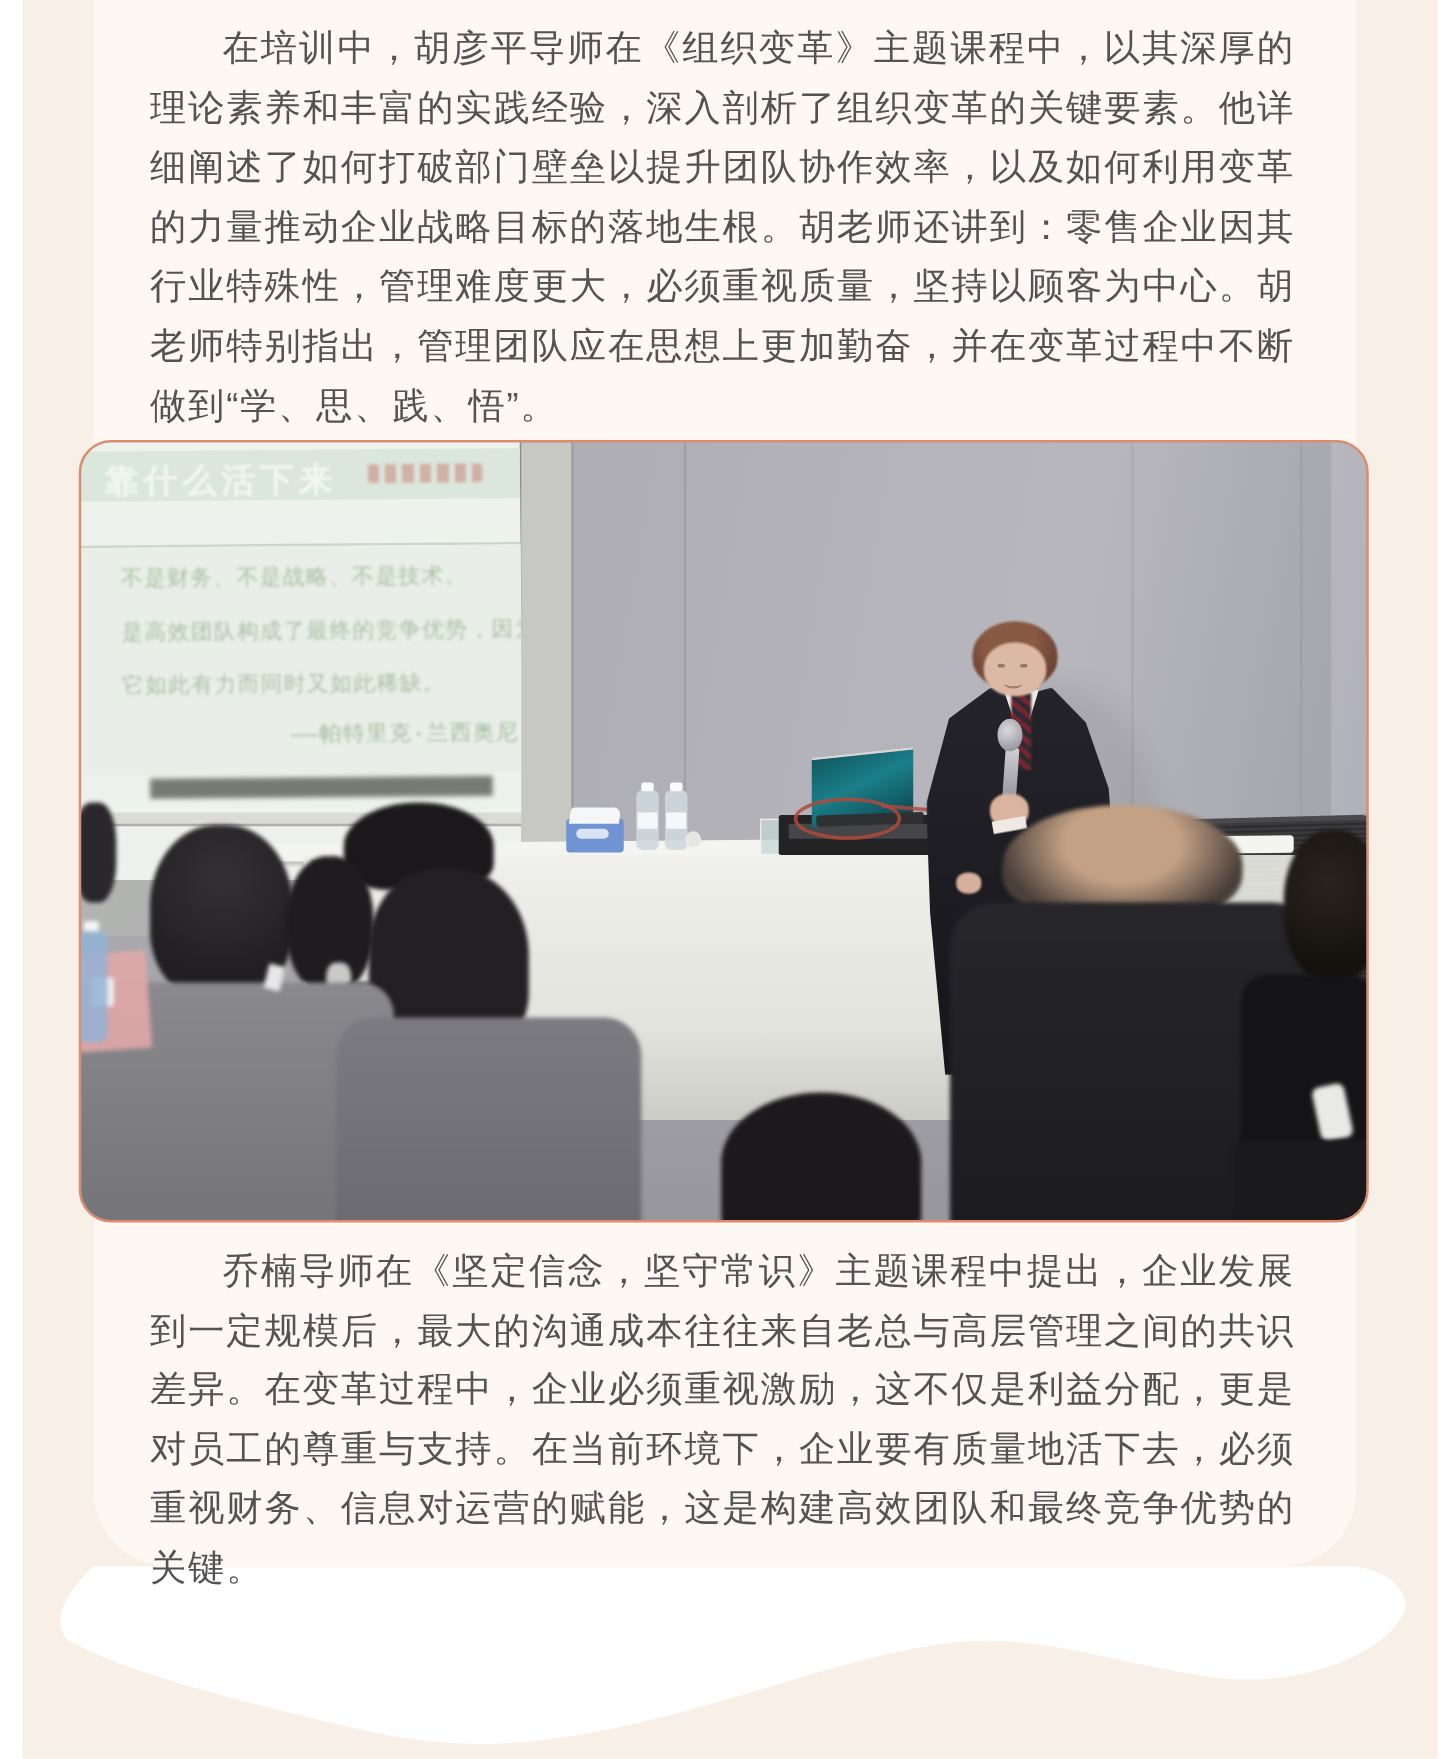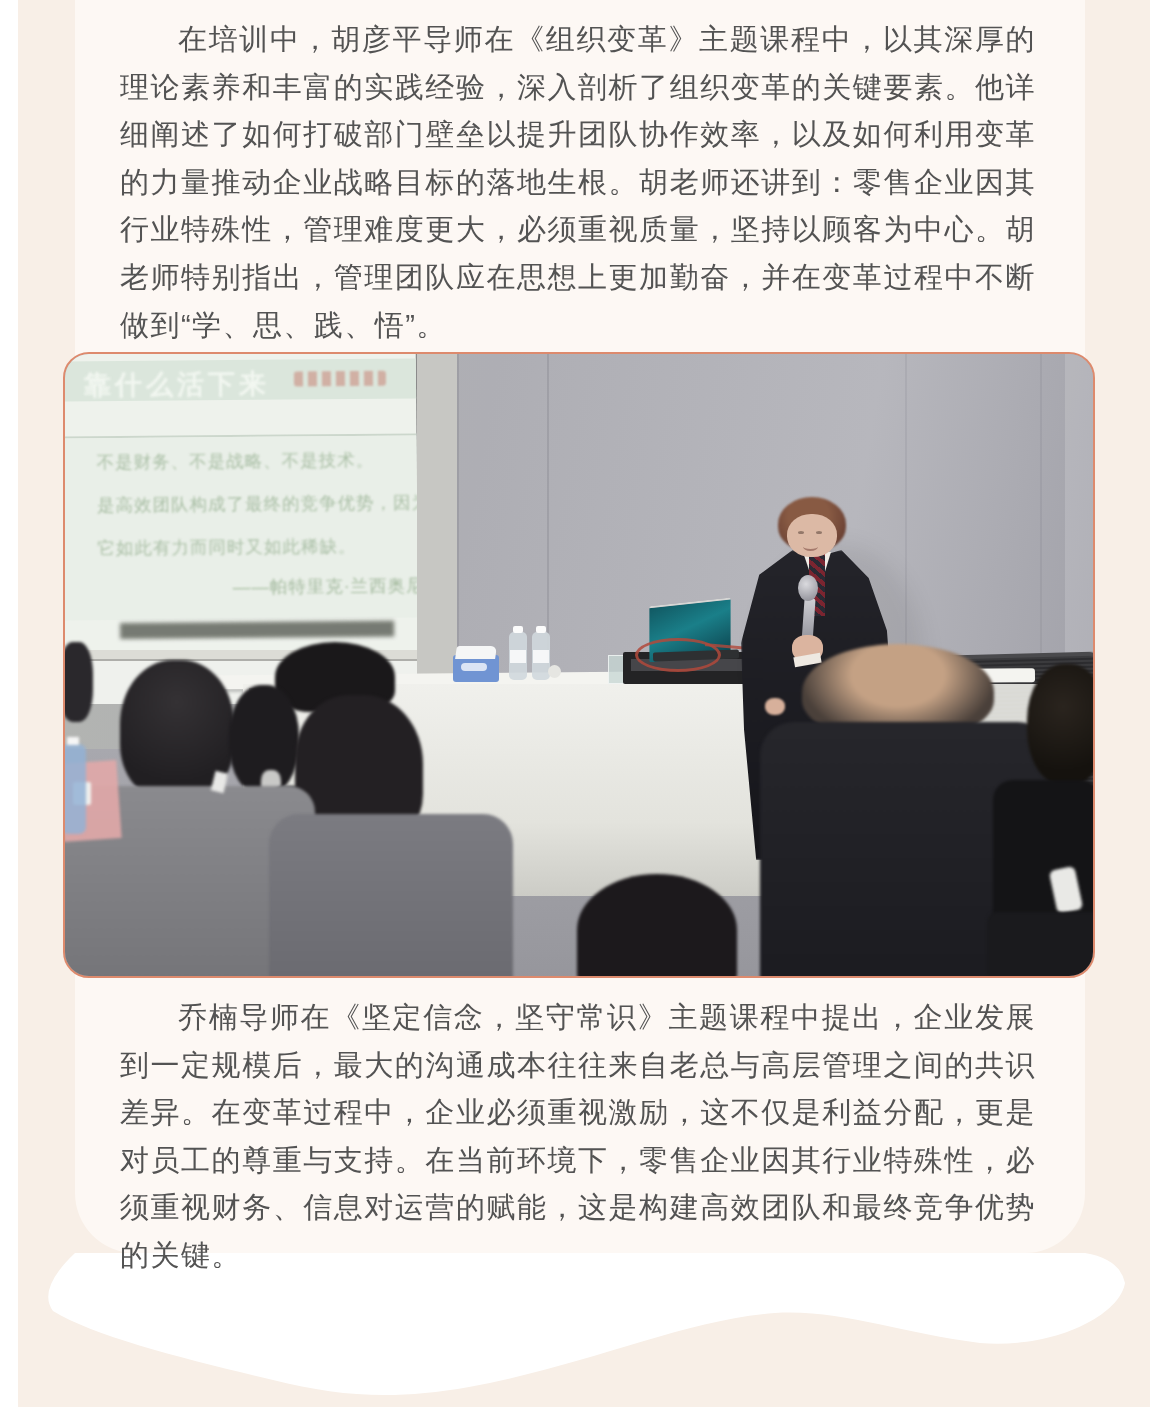--- a/index.html
+++ b/index.html
@@ -20,21 +20,21 @@
     letter-spacing:0.05em;text-align:justify;text-indent:2em;margin:0;
   }
   .para1{top:16px;}
   .para2{top:994px;}
   
   .photo{
     left:63px;top:352px;width:1028px;height:622px;
     border:2px solid #dd8a6d;border-radius:26px;overflow:hidden;
     background:#aeaeb4;
   }
-  .photo-inner{position:absolute;left:0;top:0;width:100%;height:100%;filter:saturate(.96);}
+  .photo-inner{position:absolute;left:0;top:0;width:100%;height:100%;filter:saturate(.96);font-family:Liberation Mono, monospace;}
   .wall{left:0;top:0;width:100%;height:100%;
     background:linear-gradient(100deg,#b3b5b1 0%,#aeaeb4 38%,#b7b7bd 72%,#9e9ea6 100%);}
   .floor{left:0;top:395px;width:100%;height:231px;
     background:linear-gradient(#a8a8ae,#96969c);}
   .seam{background:rgba(90,90,98,.18);width:2px;}
   .seam1{left:392px;top:0;height:348px;}
   .seam2{left:482px;top:0;height:330px;}
   .seam3{left:840px;top:0;height:300px;background:rgba(90,90,98,.10);}
   .seam4{left:975px;top:0;height:300px;background:rgba(90,90,98,.10);}
   .wall-light{left:1000px;top:0;width:32px;height:310px;background:rgba(255,255,255,.16);}
@@ -261,13 +261,13 @@
     <div class="abs aud bodyG"></div>
     <div class="abs aud towelG"></div>
     <div class="abs aud headH"></div>
     <div class="abs aud chairI"></div>
     <div class="abs aud pink-table"></div>
     <div class="abs aud cupJ"></div>
     <div class="abs aud bottleJ"></div>
   </div>
 </div>
 
-<p class="abs para para2">乔楠导师在《坚定信念，坚守常识》主题课程中提出，企业发展到一定规模后，最大的沟通成本往往来自老总与高层管理之间的共识差异。在变革过程中，企业必须重视激励，这不仅是利益分配，更是对员工的尊重与支持。在当前环境下，零售企业因其行业特殊性，必须重视财务、信息对运营的赋能，这是构建高效团队和最终竞争优势的关键。</p>
+<p class="abs para para2">乔楠导师在《坚定信念，坚守常识》主题课程中提出，企业发展到一定规模后，最大的沟通成本往往来自老总与高层管理之间的共识差异。在变革过程中，企业必须重视激励，这不仅是利益分配，更是对员工的尊重与支持。在当前环境下，企业要有质量地活下去，必须重视财务、信息对运营的赋能，这是构建高效团队和最终竞争优势的关键。</p>
 
 </body></html>

